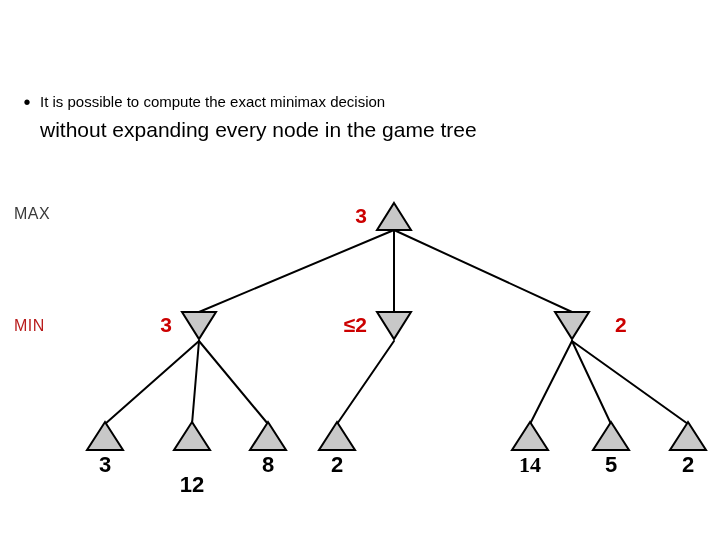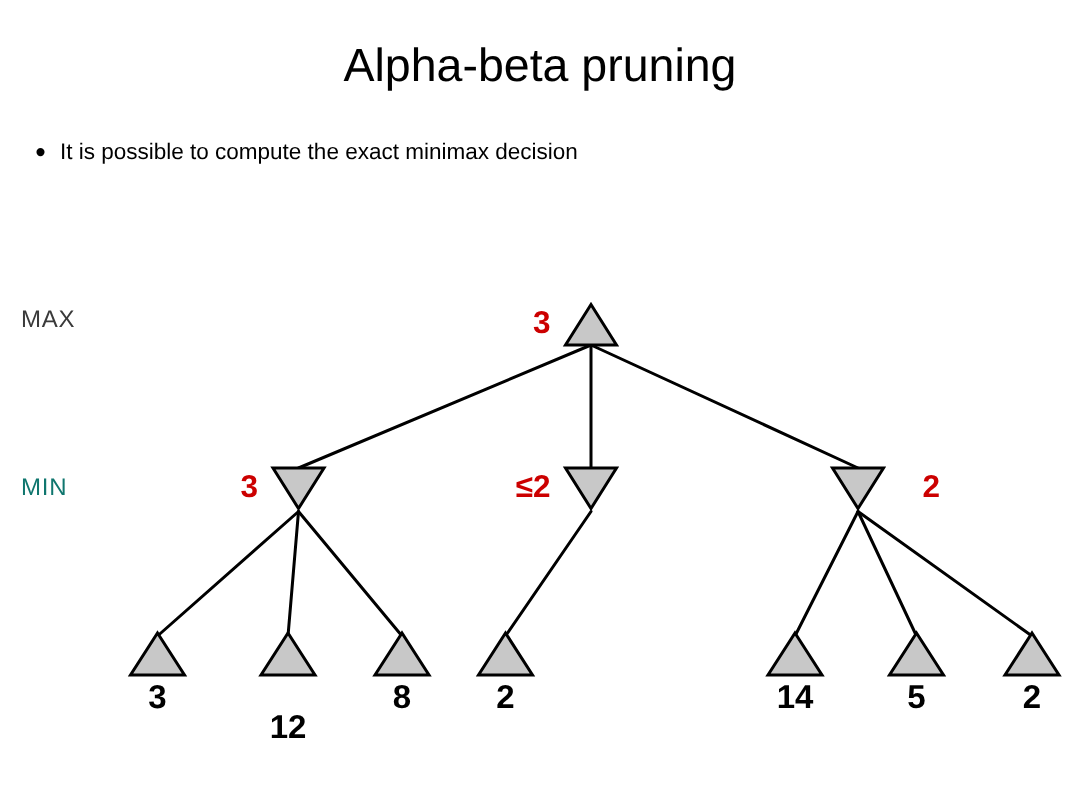--- a/index.html
+++ b/index.html
@@ -116,45 +116,45 @@
     color: #000000;
     white-space: nowrap;
     text-align: center;
   }
 </style>
 </head>
 <body>
 
 <div id="slide">
 
-  <div id="title">Alpha-beta pruning</div>
 
   <div id="bullet-block">
     <div class="bullet-row">
       <span class="bullet-mark">•</span>
       <span class="bullet-text">It is possible to compute the exact minimax decision</span>
     </div>
+    <div class="bullet-line2">without expanding every node in the game tree</div>
   </div>
 
   <div id="diagram">
     <svg id="edges" viewBox="0 0 720 330">
         <line x1="394" y1="55" x2="199" y2="137" stroke="#000000" stroke-width="2" stroke-linecap="round"></line>
         <line x1="394" y1="55" x2="394" y2="137" stroke="#000000" stroke-width="2" stroke-linecap="round"></line>
         <line x1="394" y1="55" x2="572" y2="137" stroke="#000000" stroke-width="2" stroke-linecap="round"></line>
         <line x1="199" y1="166" x2="105" y2="249" stroke="#000000" stroke-width="2" stroke-linecap="round"></line>
         <line x1="199" y1="166" x2="192" y2="249" stroke="#000000" stroke-width="2" stroke-linecap="round"></line>
         <line x1="199" y1="166" x2="268" y2="249" stroke="#000000" stroke-width="2" stroke-linecap="round"></line>
         <line x1="394" y1="166" x2="337" y2="249" stroke="#000000" stroke-width="2" stroke-linecap="round"></line>
         <line x1="572" y1="166" x2="530" y2="249" stroke="#000000" stroke-width="2" stroke-linecap="round"></line>
         <line x1="572" y1="166" x2="611" y2="249" stroke="#000000" stroke-width="2" stroke-linecap="round"></line>
         <line x1="572" y1="166" x2="688" y2="249" stroke="#000000" stroke-width="2" stroke-linecap="round"></line>
       </svg>
     <div id="labels-layer">
         <div class="row-label" style="left: 14px; top: 28px; color: rgb(58, 58, 58);">MAX</div>
-        <div class="row-label" style="left: 14px; top: 140px; color: #0f766e;">MIN</div>
+        <div class="row-label" style="left: 14px; top: 140px; color: #b91c1c;">MIN</div>
       </div>
     <div id="nodes-layer">
         <div class="node" style="left: 394px; top: 41px;">
           <svg class="tri" width="38" height="31" viewBox="0 0 38 31" style="left: -19px; top: -15.5px;">
             <polygon points="19,2 36,29 2,29" fill="#c8c8c8" stroke="#000000" stroke-width="2" stroke-linejoin="miter"></polygon>
           </svg>
         </div>
         <div class="value-red" style="color: rgb(204, 0, 0); top: 30px; left: 367px; transform: translateX(-100%);">3</div>
         <div class="node" style="left: 199px; top: 150px;">
           <svg class="tri" width="38" height="31" viewBox="0 0 38 31" style="left: -19px; top: -15.5px;">
@@ -196,21 +196,21 @@
           <svg class="tri" width="40" height="32" viewBox="0 0 40 32" style="left: -20px; top: -16px;">
             <polygon points="20,2 38,30 2,30" fill="#c8c8c8" stroke="#000000" stroke-width="2" stroke-linejoin="miter"></polygon>
           </svg>
         </div>
         <div class="value-black" style="color: rgb(0, 0, 0); left: 307px; width: 60px; top: 278px;">2</div>
         <div class="node" style="left: 530px; top: 261px;">
           <svg class="tri" width="40" height="32" viewBox="0 0 40 32" style="left: -20px; top: -16px;">
             <polygon points="20,2 38,30 2,30" fill="#c8c8c8" stroke="#000000" stroke-width="2" stroke-linejoin="miter"></polygon>
           </svg>
         </div>
-        <div class="value-black" style="color: rgb(0, 0, 0); left: 500px; width: 60px; top: 278px;">14</div>
+        <div class="value-black" style="color: rgb(0, 0, 0); left: 500px; width: 60px; top: 278px; font-family: Liberation Serif, serif;">14</div>
         <div class="node" style="left: 611px; top: 261px;">
           <svg class="tri" width="40" height="32" viewBox="0 0 40 32" style="left: -20px; top: -16px;">
             <polygon points="20,2 38,30 2,30" fill="#c8c8c8" stroke="#000000" stroke-width="2" stroke-linejoin="miter"></polygon>
           </svg>
         </div>
         <div class="value-black" style="color: rgb(0, 0, 0); left: 581px; width: 60px; top: 278px;">5</div>
         <div class="node" style="left: 688px; top: 261px;">
           <svg class="tri" width="40" height="32" viewBox="0 0 40 32" style="left: -20px; top: -16px;">
             <polygon points="20,2 38,30 2,30" fill="#c8c8c8" stroke="#000000" stroke-width="2" stroke-linejoin="miter"></polygon>
           </svg>

